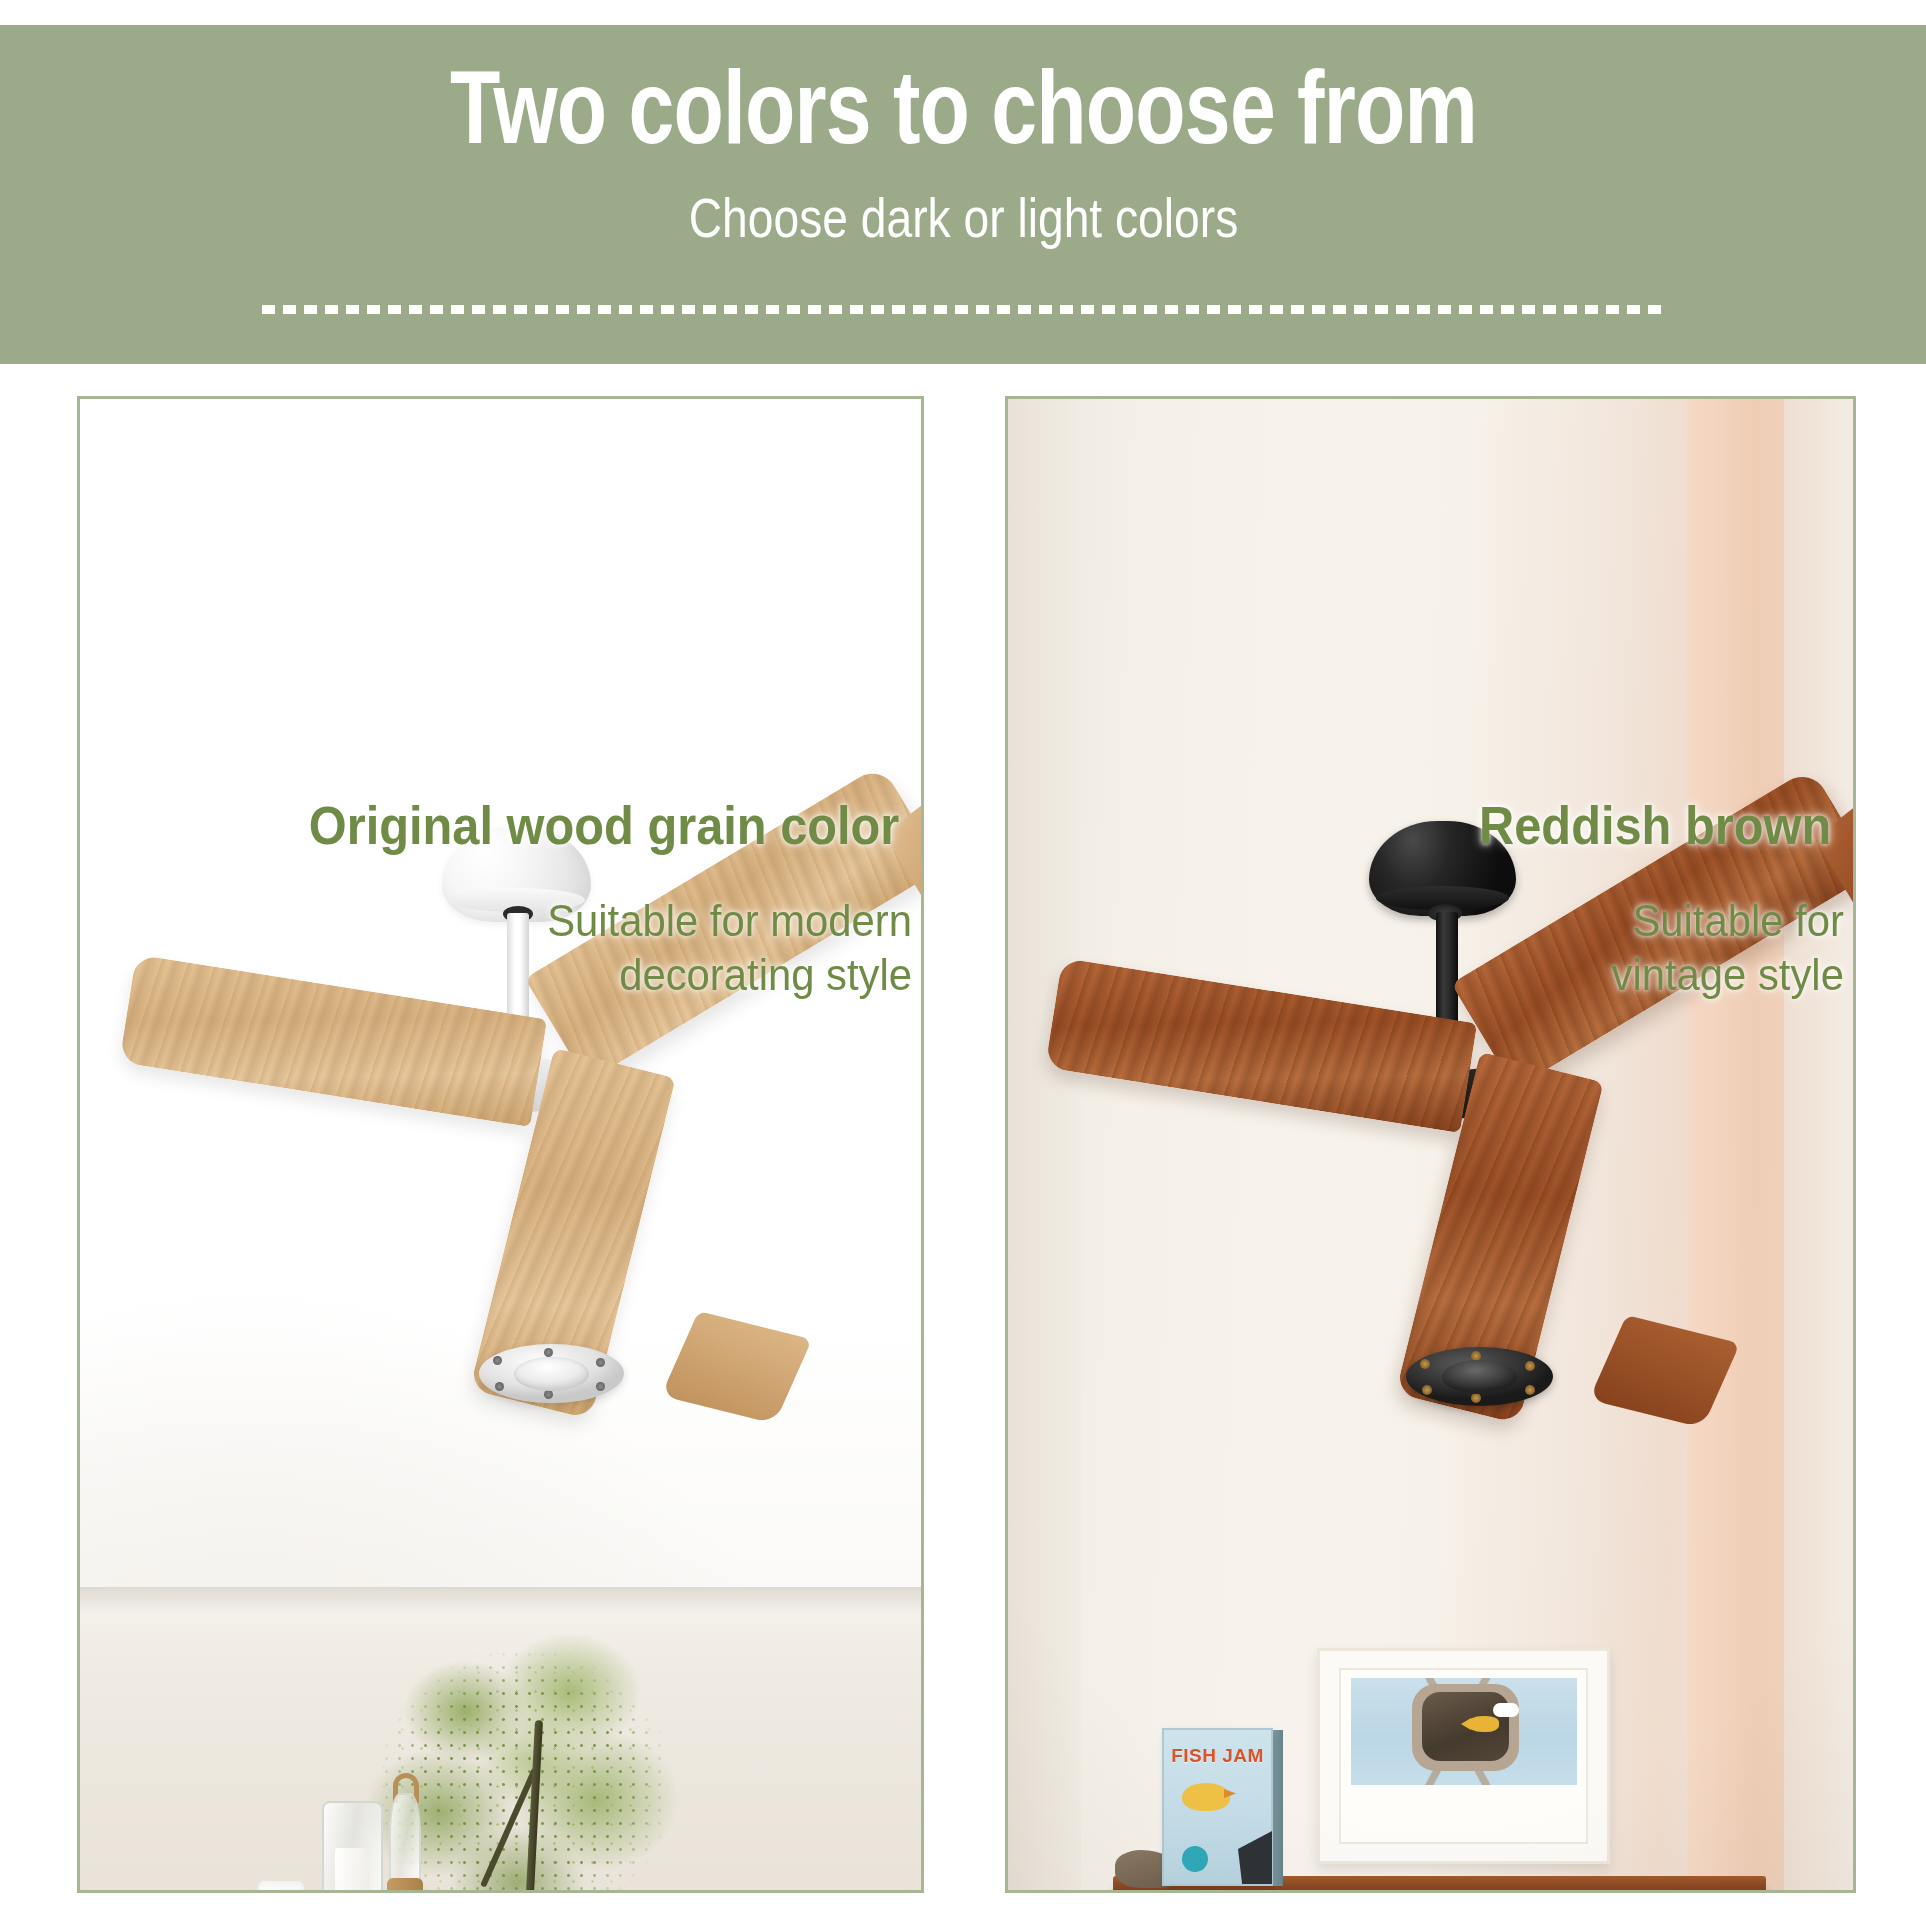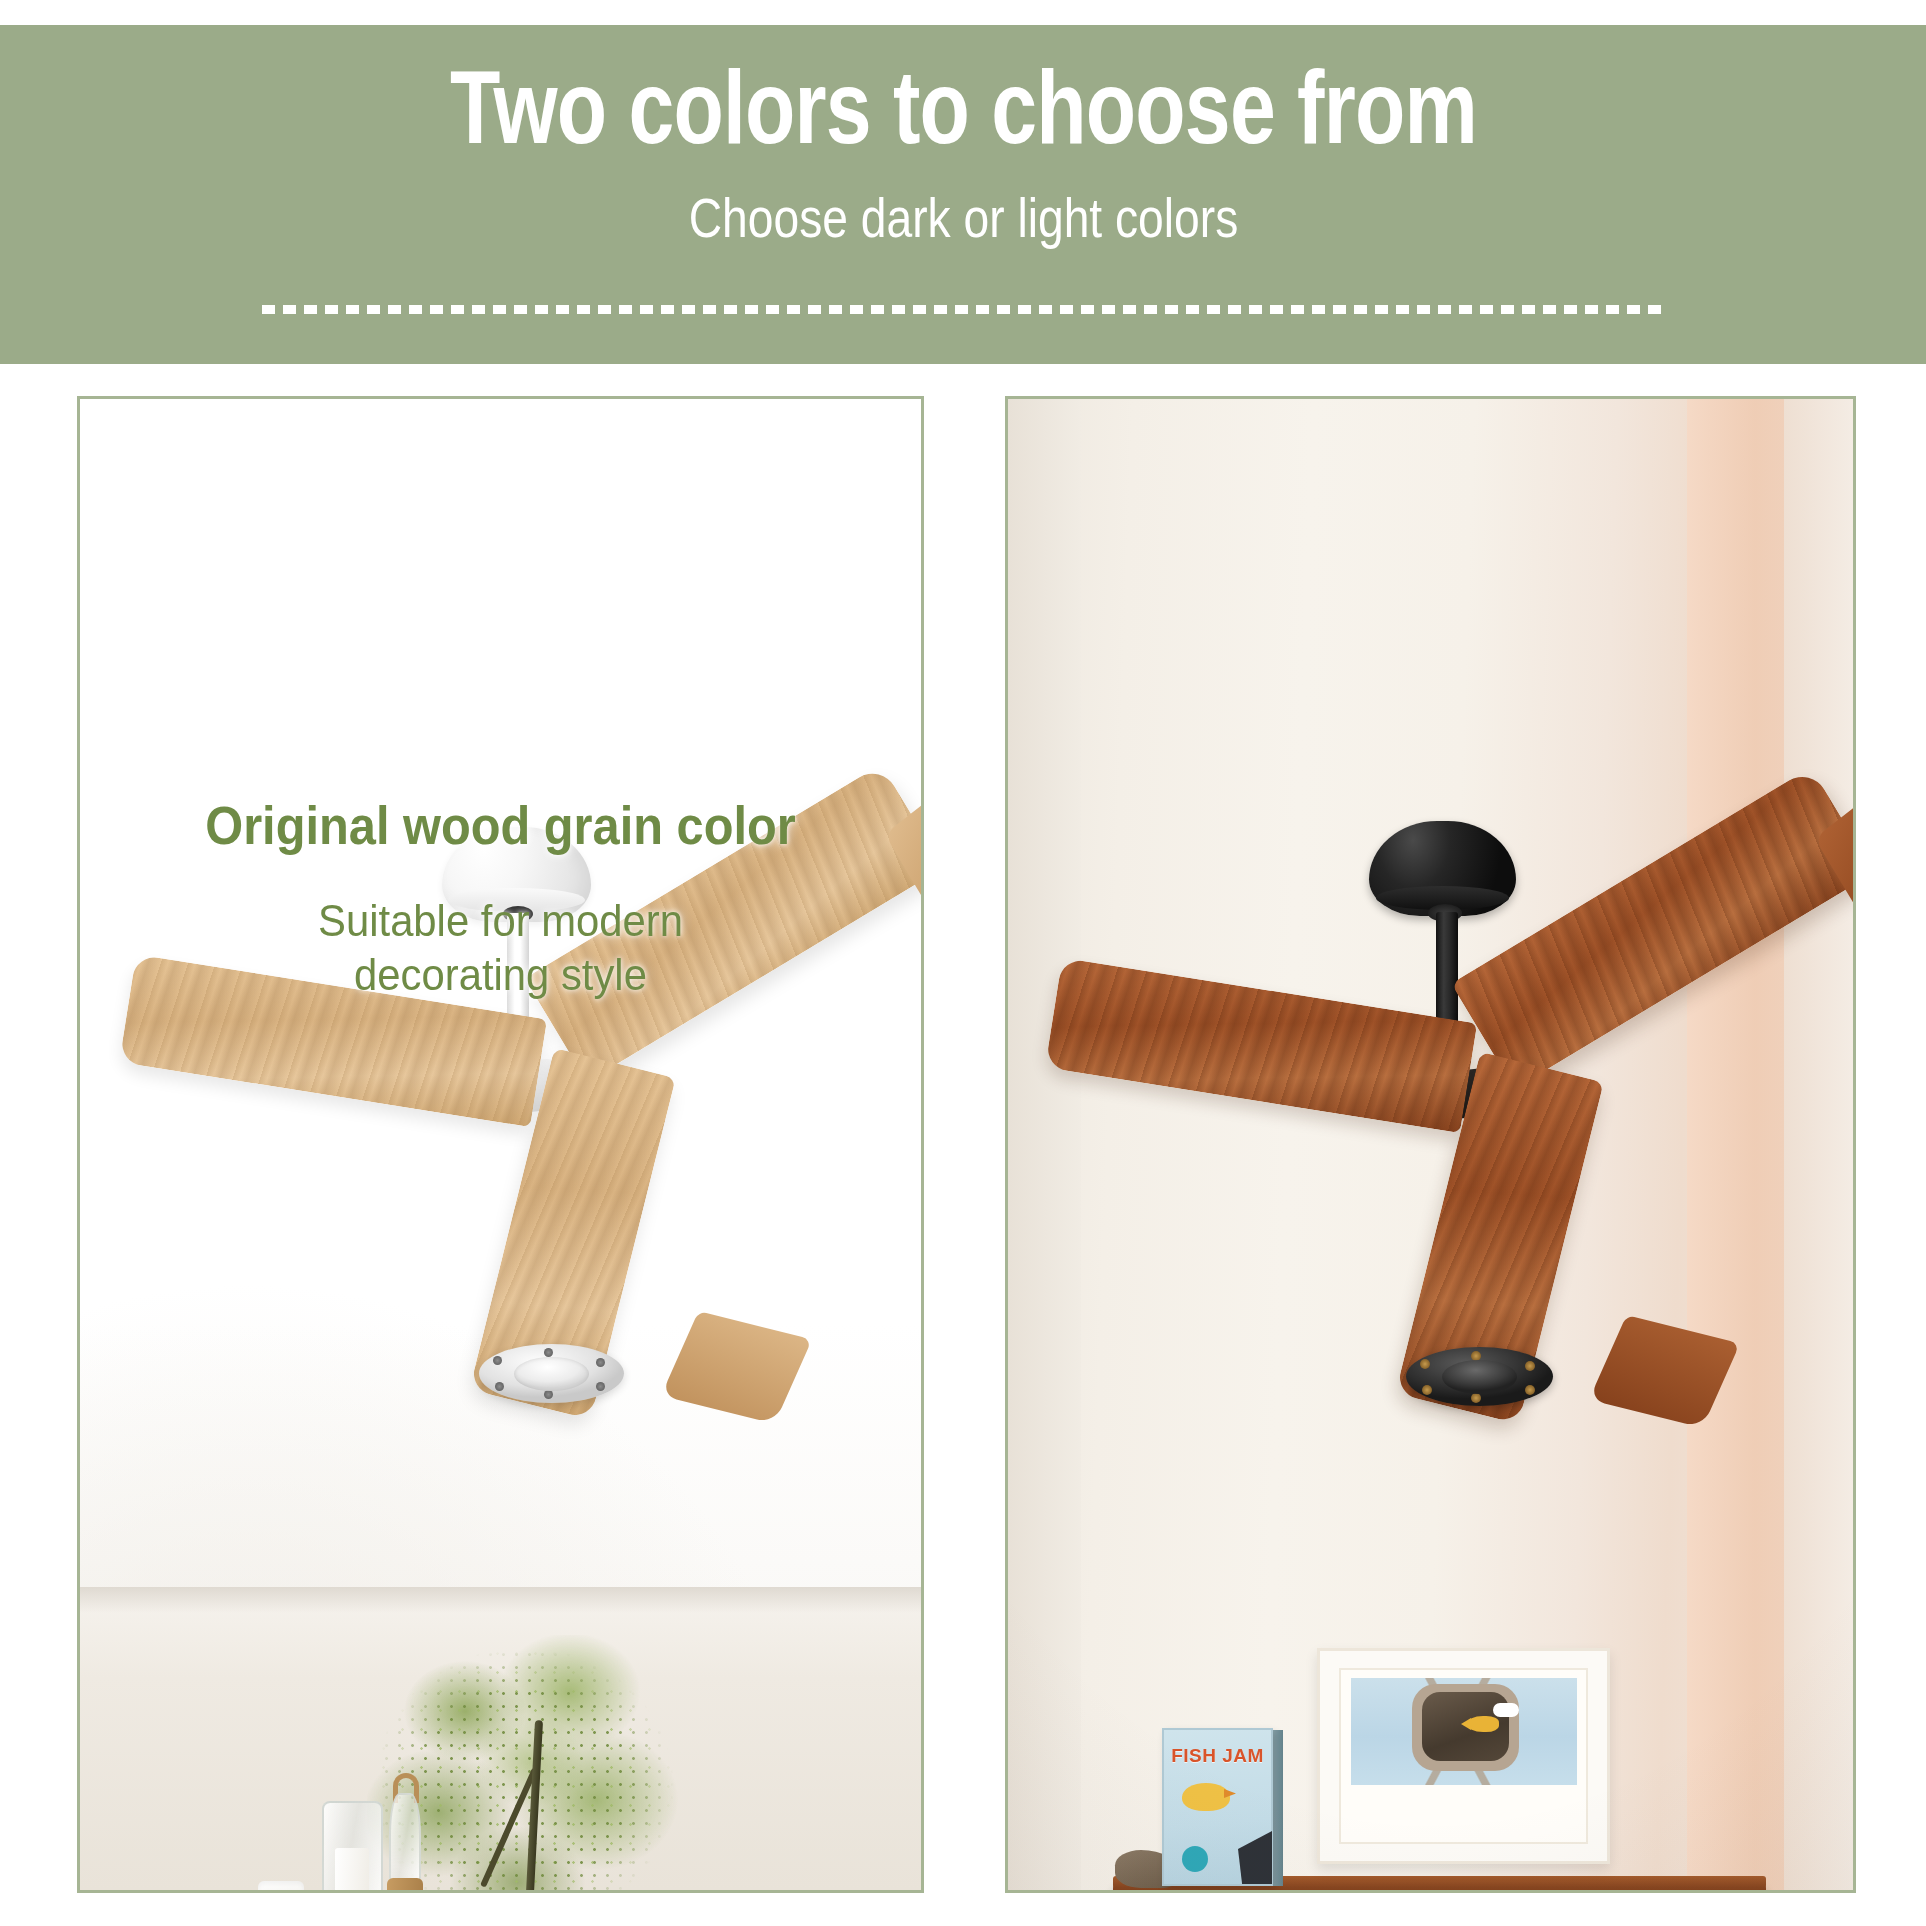--- a/index.html
+++ b/index.html
@@ -85,23 +85,24 @@
     width: 851px;
     height: 1497px;
     background: #F2EDE6;
   }
 
   
   .caption-block {
     position: absolute;
     left: 0;
     width: 100%;
-    text-align: center;
+    text-align: right;
     z-index: 40;
     pointer-events: none;
+    padding-left: 12px;
   }
   .caption-title {
     color: #6F8B46;
     font-weight: bold;
     font-size: 53px;
     line-height: 61px;
     transform: scaleX(0.92);
     white-space: nowrap;
     text-shadow: 0 0 5px rgba(255,255,255,0.95), 0 0 11px rgba(255,255,255,0.85);
   }
@@ -696,14 +697,21 @@
   <div id="r-book-spine"></div>
   <div id="r-book"></div>
   <div id="r-book-title">FISH JAM</div>
   <div id="r-book-bird"></div>
   <div id="r-book-bird-beak"></div>
   <div id="r-book-dark-shape"></div>
   <div id="r-book-badge"></div>
 
   <div id="r-shadow-soft"></div>
 
+  <div class="caption-block" id="caption-right">
+    <div class="caption-title">Reddish brown</div>
+    <div class="caption-sub">
+      <div>Suitable for</div>
+      <div>vintage style</div>
+    </div>
+  </div>
 </div>
 
 
 </body></html>

